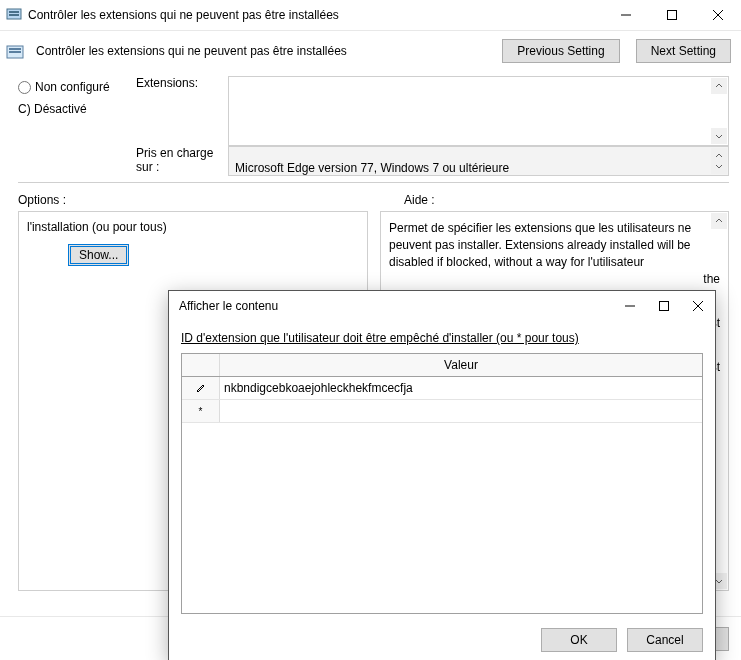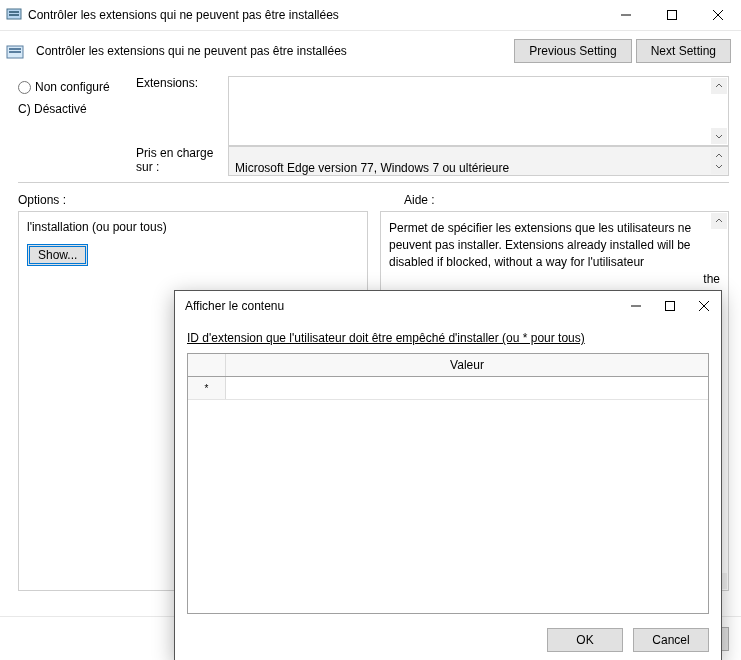--- a/index.html
+++ b/index.html
@@ -8,21 +8,21 @@
   
   .win { width: 741px; height: 660px; background: #fff; display: flex; flex-direction: column; }
   .titlebar { height: 30px; display:flex; align-items:center; padding:0 0 0 6px; }
   .titlebar-icon { width:16px; height:16px; margin-right:6px; display:inline-block; }
   .title-text { flex:1; color:#000; }
   .sysbtn { width:46px; height:30px; display:flex; align-items:center; justify-content:center; }
   .sysbtn svg { display:block; }
 
   .headerrow { height:40px; display:flex; align-items:center; padding:4px 10px 4px 6px; border-top:1px solid #e8e8e8; }
   .headerrow .titleblock { display:flex; align-items:center; gap:8px; flex:1; }
-  .navbtn { height:24px; padding:0 14px; background:#e1e1e1; border:1px solid #adadad; margin-left:4px; }
+  .navbtn { height:24px; padding:0 14px; background:#e1e1e1; border:1px solid #adadad; margin-left:16px; }
 
   .formarea { flex:1; padding:6px 12px 0 18px; position:relative; }
   .row { display:flex; align-items:flex-start; margin-bottom:0; }
   .leftcol { width:118px; }
   .rightlabelcol { width:92px; color:#000; }
   .radio { display:flex; align-items:center; height:22px; }
   .radio input { margin:0 4px 0 0; }
   .textarea-frame { flex:1; height:70px; border:1px solid #cfcfcf; position:relative; background:#fff; }
   .scroll-up, .scroll-down { position:absolute; right:1px; width:16px; height:16px; display:flex; align-items:center; justify-content:center; background:#f0f0f0; }
   .scroll-up{top:1px;} .scroll-down{bottom:1px;}
@@ -33,21 +33,21 @@
   .lowerpane { display:flex; gap:12px; height:380px; }
   .optionsbox { width:350px; border:1px solid #cfcfcf; background:#fff; padding:8px; position:relative; height:100%; }
   .opt-heading { color:#000; margin-bottom:4px; line-height:1.3; }
   .showbtn { height:22px; padding:0 10px; background:#e1e1e1; border:1px solid #0078d7; outline:1px solid #0078d7; outline-offset:-3px; }
   .helpbox { flex:1; border:1px solid #cfcfcf; background:#fff; padding:8px; position:relative; height:100%; overflow:hidden; }
 
   .footer { height:44px; display:flex; align-items:center; justify-content:flex-end; padding:0 12px; gap:8px; border-top:1px solid #e8e8e8; }
   .btn { height:24px; width:76px; background:#e1e1e1; border:1px solid #adadad; }
 
   
-  .dialog { position:absolute; left:174px; top:290px; width:548px; height:371px; background:#fff; border:1px solid #555; box-shadow:0 5px 20px rgba(0,0,0,.3); display:flex; flex-direction:column; }
+  .dialog { position:absolute; left:168px; top:290px; width:548px; height:371px; background:#fff; border:1px solid #555; box-shadow:0 5px 20px rgba(0,0,0,.3); display:flex; flex-direction:column; }
   .dlg-titlebar { height:30px; display:flex; align-items:center; padding:0 0 0 10px; }
   .dlg-title { flex:1; color:#000; }
   .dlg-body { flex:1; padding:10px 12px 6px 12px; display:flex; flex-direction:column; }
   .dlg-caption { margin-bottom:8px; color:#000;text-decoration:underline; }
   .grid { flex:1; border:1px solid #a0a0a0; background:#fff; display:flex; flex-direction:column; }
   .grid-header { display:flex; background:#fff; border-bottom:1px solid #a0a0a0; }
   .grid-rowhdr { width:38px; border-right:1px solid #dcdcdc; background:#f8f8f8; height:22px; display:flex; align-items:center; justify-content:center; }
   .grid-colhdr { flex:1; height:22px; display:flex; align-items:center; justify-content:center; background:#f8f8f8; }
   .grid-row { display:flex; border-bottom:1px solid #e4e4e4; }
   .grid-row .grid-rowhdr { height:22px; }
@@ -154,21 +154,21 @@
     <hr class="hr">
 
     <div style="display:flex; gap:24px;">
       <span class="section-label" style="width:362px;">Options :</span>
       <span class="section-label">Aide :</span>
     </div>
 
     <div class="lowerpane">
       <div class="optionsbox">
         <div class="opt-heading">l'installation (ou pour tous)</div>
-        <button class="showbtn" style="margin-top:4px;">Show...</button>
+        <button class="showbtn" style="margin-top:4px;margin-left:41px;">Show...</button>
       </div>
       <div class="helpbox">
         <div style="line-height:1.4;">Permet de spécifier les extensions que les utilisateurs ne peuvent pas installer. Extensions already installed will be disabled if blocked, without a way for l'utilisateur</div>
         <div style="text-align:right;margin-top:2px;">the</div>
         <div style="text-align:right;margin-top:30px;">ss qu'il est</div>
         <div style="text-align:right;margin-top:30px;">croost</div>
         <div class="scroll-up">
             <svg class="chev" viewBox="0 0 8 8">
               <polyline points="1,5 4,2 7,5" fill="none" stroke="#606060"></polyline>
             </svg>
@@ -213,20 +213,30 @@
   </div>
   <div class="dlg-body">
     <div class="dlg-caption">ID d'extension que l'utilisateur doit être empêché d'installer (ou * pour tous)</div>
     <div class="grid">
       <div class="grid-header">
         <div class="grid-rowhdr"></div>
         <div class="grid-colhdr">Valeur</div>
       </div>
       <div class="grid-row">
         <div class="grid-rowhdr">
+          <svg width="10" height="10" viewBox="0 0 10 10">
+              <path d="M1 8 L7 2 L8 3 L2 9 Z" fill="none" stroke="#000"></path>
+            </svg>
+        </div>
+        <div class="grid-cell">
+          <input type="text" value="nkbndigcebkoaejohleckhekfmcecfja" style="">
+        </div>
+      </div>
+      <div class="grid-row">
+        <div class="grid-rowhdr">
           <span style="font-size:10px;color:#000;">*</span>
         </div>
         <div class="grid-cell">
           <input type="text" value="" style="">
         </div>
       </div>
     </div>
   </div>
   <div class="dlg-footer">
     <button class="btn">OK</button>

